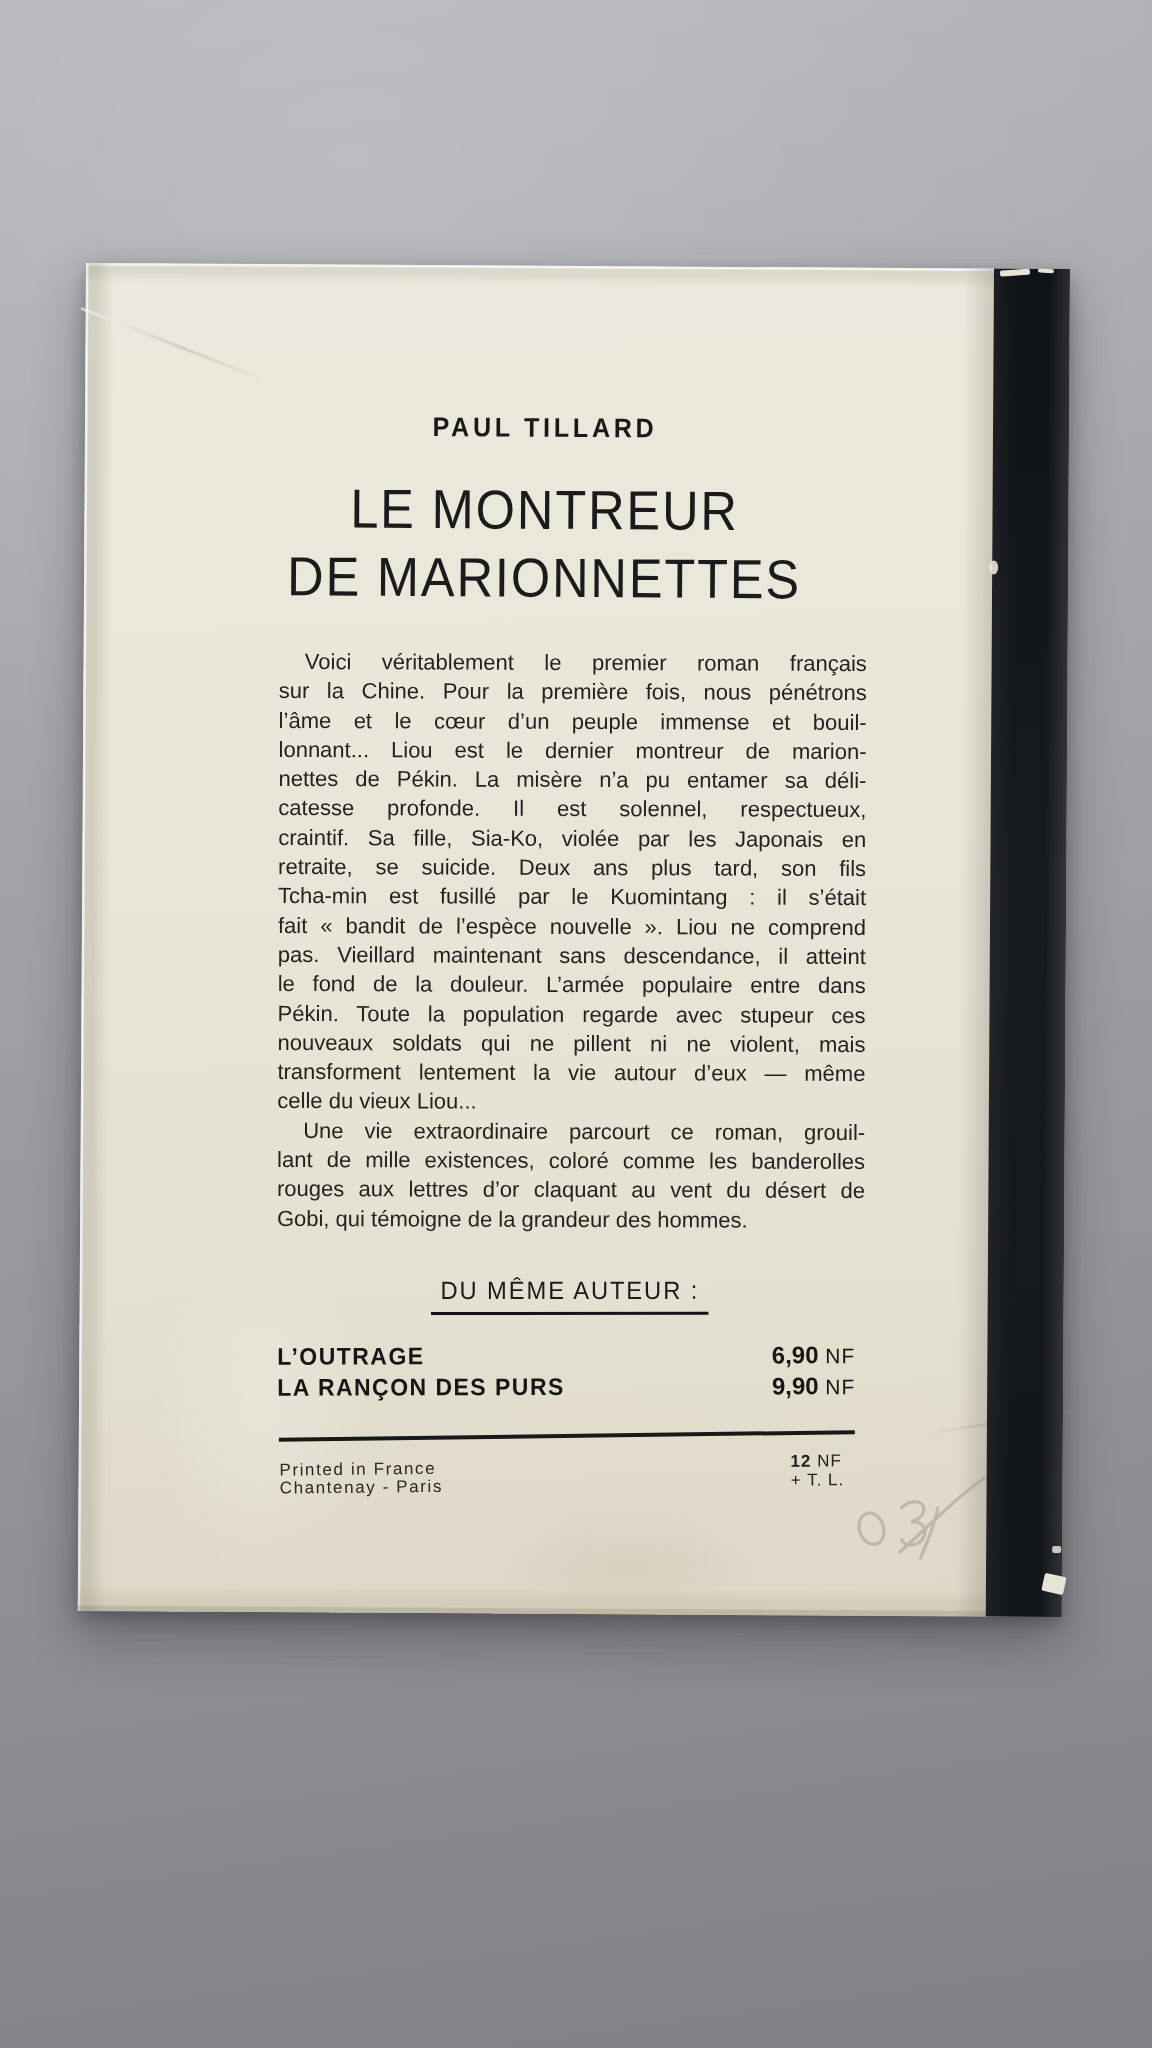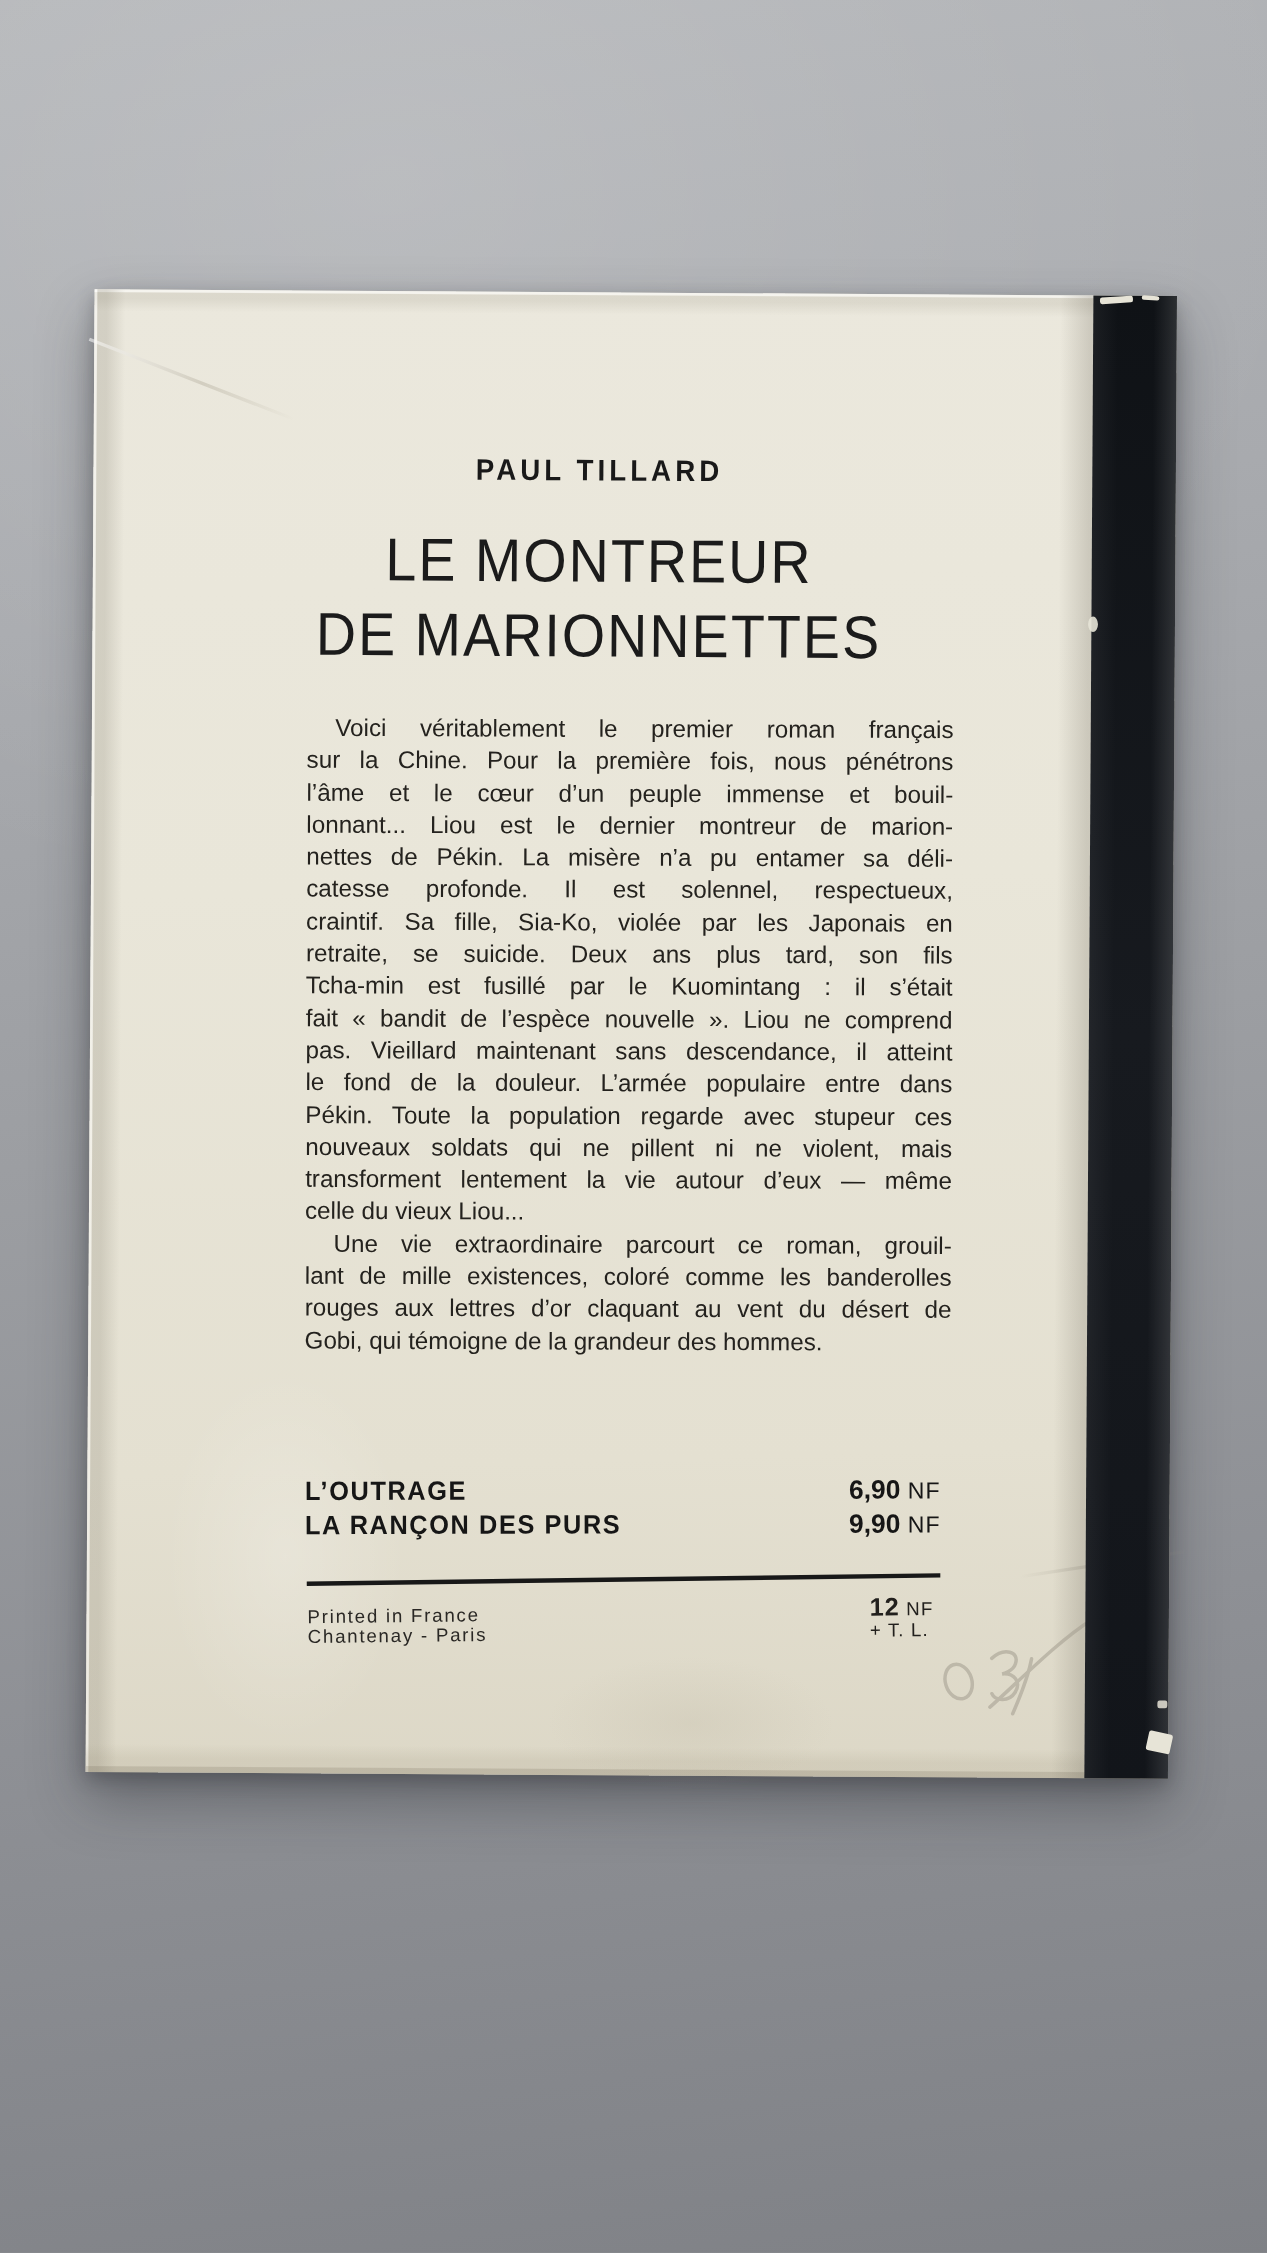--- a/index.html
+++ b/index.html
@@ -65,21 +65,21 @@
     padding:0 10px 7px 10px;border-bottom:3px solid #141414;transform:scaleX(.95);
   }
   .booklist{position:absolute;left:198px;top:1076px;width:578px;transform:rotate(-.5deg);}
   .book-row{display:flex;justify-content:space-between;align-items:baseline;height:31px;}
   .book-title{font-weight:700;font-size:24px;letter-spacing:1.5px;color:#161616;transform:scaleX(.96);transform-origin:0 50%;}
   .book-price{font-weight:700;font-size:24px;color:#161616;text-align:right;}
   .book-price .cur{font-weight:400;font-size:21px;letter-spacing:1px;}
   .bottom-rule{position:absolute;left:200px;top:1168px;width:576px;height:3.5px;background:#181818;transform:rotate(-1.1deg);}
   .imprint{position:absolute;left:201px;top:1196px;font-size:17px;line-height:18px;letter-spacing:1.6px;color:#2a2825;transform:rotate(-1deg);}
   .nf-note{position:absolute;left:712px;top:1184px;font-size:17px;line-height:19px;letter-spacing:1px;color:#22201d;transform:rotate(-1deg);}
-  .nf-note .big{font-weight:700;font-size:23px;margin-top:31px;}
+  .nf-note .big{font-weight:700;font-size:17px;margin-top:31px;}
   .pencil{position:absolute;left:768px;top:1196px;opacity:.55;transform:rotate(-6deg);}
 </style>
 </head>
 <body>
 
 <div class="scene">
   <div class="book">
 
     <div class="edge-top"></div>
     <div class="edge-left"></div>
@@ -113,20 +113,23 @@
         <div class="syn-line">Pékin. Toute la population regarde avec stupeur ces</div>
         <div class="syn-line">nouveaux soldats qui ne pillent ni ne violent, mais</div>
         <div class="syn-line">transforment lentement la vie autour d’eux — même</div>
         <div class="syn-line last">celle du vieux Liou...</div>
         <div class="syn-line indent">Une vie extraordinaire parcourt ce roman, grouil-</div>
         <div class="syn-line">lant de mille existences, coloré comme les banderolles</div>
         <div class="syn-line">rouges aux lettres d’or claquant au vent du désert de</div>
         <div class="syn-line last">Gobi, qui témoigne de la grandeur des hommes.</div>
       </div>
 
+    <div class="du-meme-wrap">
+      <span class="du-meme">DU MÊME AUTEUR :</span>
+    </div>
 
     <div class="booklist" id="booklist">
         <div class="book-row">
           <span class="book-title">L’OUTRAGE</span>
           <span class="book-price">6,90 <span class="cur">NF</span></span>
         </div>
         <div class="book-row">
           <span class="book-title">LA RANÇON DES PURS</span>
           <span class="book-price">9,90 <span class="cur">NF</span></span>
         </div>

